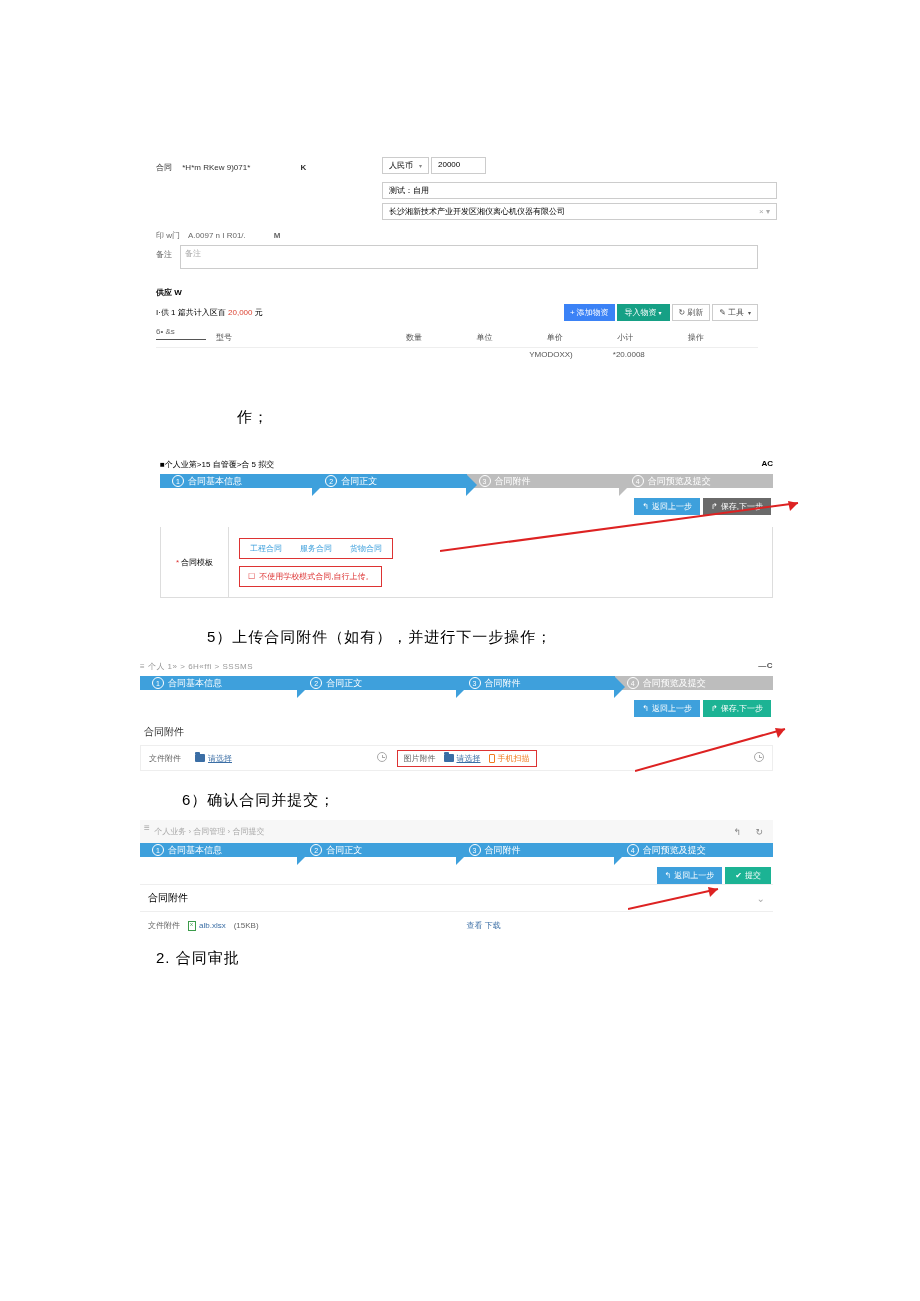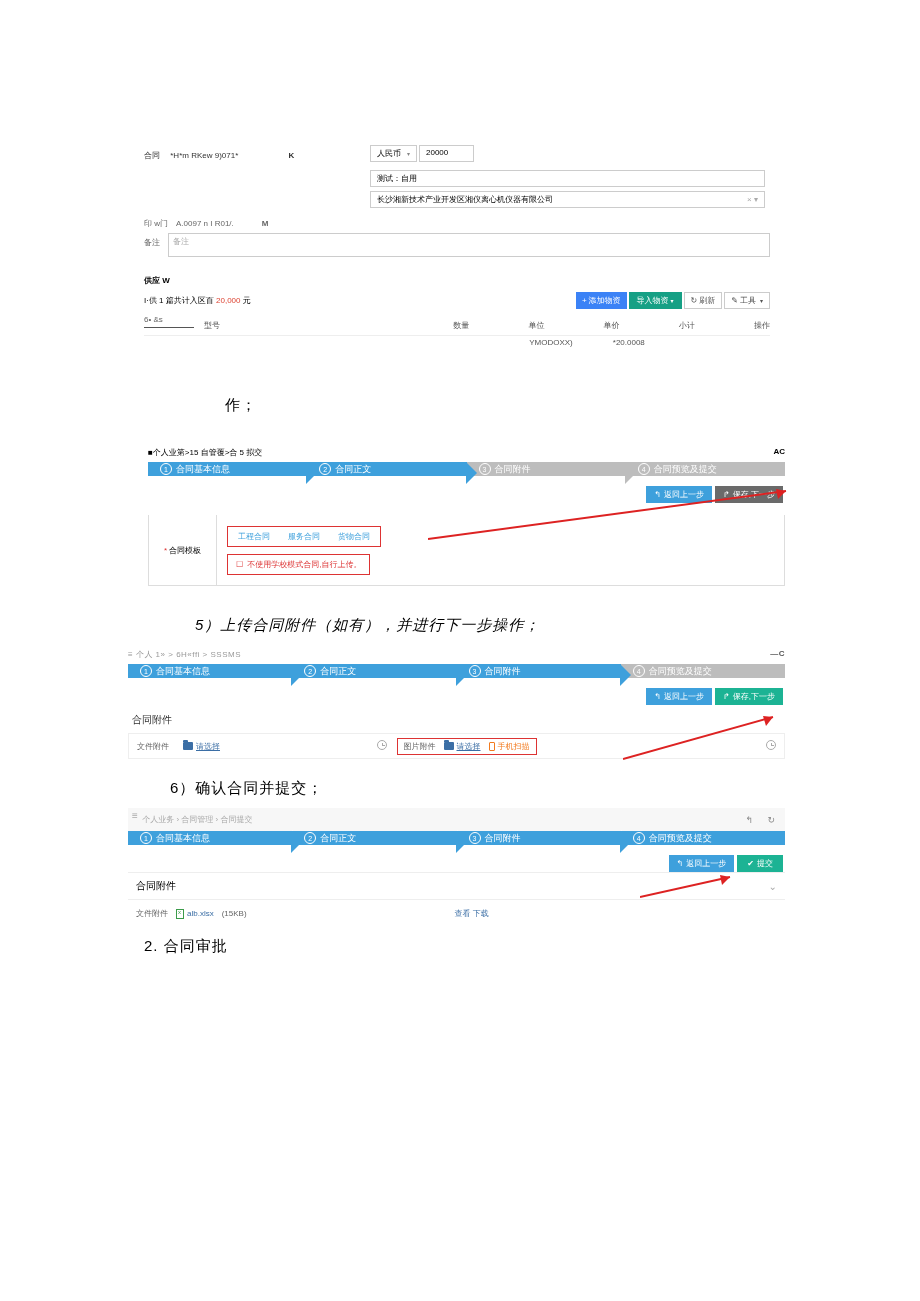--- a/index.html
+++ b/index.html
@@ -1,17 +1,17 @@
 <!DOCTYPE html>
 <html><head>
 <meta charset="utf-8">
 <style>
 * { box-sizing: border-box; margin: 0; padding: 0; }
 body { font-family: "Microsoft YaHei", Arial, sans-serif; background: #fff; width: 920px; margin: 0 auto; color: #000; }
-.page { padding: 0; }
+.page { padding: 12px; }
 .section-top { padding: 150px 130px 0 144px; font-size: 8px; color: #333; }
 .row-top1 { margin-bottom: 12px; }
 .row-top1 .lbl { display: inline-block; }
 .row-top1 .k { margin-left: 48px; font-weight: bold; }
 .form-area { padding: 0 150px 0 370px; margin-top: -28px; }
 .currency-row { display: flex; gap: 2px; margin-bottom: 8px; }
 .currency-sel { border: 1px solid #ccc; padding: 2px 6px; font-size: 8px; background: #fff; display: inline-flex; align-items: center; gap: 6px; }
 .currency-sel .caret { font-size: 6px; color: #888; }
 .currency-inp { border: 1px solid #ccc; padding: 2px 6px; font-size: 8px; width: 55px; background: #fff; }
 .long-inp { border: 1px solid #ccc; padding: 2px 6px; font-size: 8px; width: 395px; background: #fff; display: block; margin-bottom: 4px; }
@@ -25,29 +25,29 @@
 .sec2 .hdr { font-weight: bold; }
 .sec2-row { display: flex; justify-content: space-between; align-items: center; margin-top: 6px; }
 .sum-txt { font-size: 8px; }
 .red { color: #d43; }
 .btn-grp { display: flex; gap: 2px; }
 .btn-blue { background: #3b82f6; color: #fff; font-size: 8px; padding: 2px 6px; border: none; display: inline-flex; align-items: center; gap: 2px; }
 .btn-teal { background: #16a085; color: #fff; font-size: 8px; padding: 2px 8px; border: none; display: inline-flex; align-items: center; gap: 2px; }
 .btn-teal .caret { font-size: 6px; }
 .btn-white { background: #fff; color: #555; border: 1px solid #ccc; font-size: 8px; padding: 2px 6px; display: inline-flex; align-items: center; gap: 2px; }
 .table-hdr { display: flex; font-size: 8px; color: #555; border-bottom: 1px solid #eee; padding: 4px 0; margin-top: 4px; }
-.table-hdr > div { flex: 1; text-align: right; }
+.table-hdr > div { flex: 1; text-align: left; }
 .table-hdr .first { text-align: left; padding-left: 4px; flex: 0 0 60px; }
 .bxsx { font-size: 8px; color: #666; margin-top: 6px; padding-bottom: 3px; border-bottom:1px solid #555; width:50px;}
 .sub-row { display: flex; font-size: 8px; color: #555; margin-top: 2px; justify-content: center; gap: 40px; }
 .sub-row .c1{margin-left:260px;}
 
 .step-text { font-size: 15px; padding: 40px 130px 20px 195px; line-height: 2.4; letter-spacing: 1px; text-indent: 0; }
 .step-text .continue { display: block; margin-left: 30px; }
-.step-text5 { font-size: 15px; padding: 30px 130px 10px 195px; letter-spacing: 1px; font-style: italic; }
+.step-text5 { font-size: 15px; padding: 30px 130px 10px 195px; letter-spacing: 1px; }
 .step-text6 { font-size: 15px; padding: 20px 130px 10px 170px; letter-spacing: 1px; }
 .h2-text { font-size: 15px; padding: 10px 130px 10px 144px; letter-spacing: 1px; }
 
 .shot4 { margin: 0 135px 0 148px; position: relative; }
 .crumb4 { font-size: 8px; padding: 4px 0; display:flex; justify-content:space-between;}
 .crumb4 .sq { font-size:7px; }
 .crumb4 .ac{font-weight:bold;}
 .wizard { display: flex; height: 14px; font-size: 9px; position: relative; }
 .wstep { flex: 1; display: flex; align-items: center; gap: 4px; padding-left: 12px; color: #fff; position: relative; }
 .wstep.active { background: #3ea0dc; }

